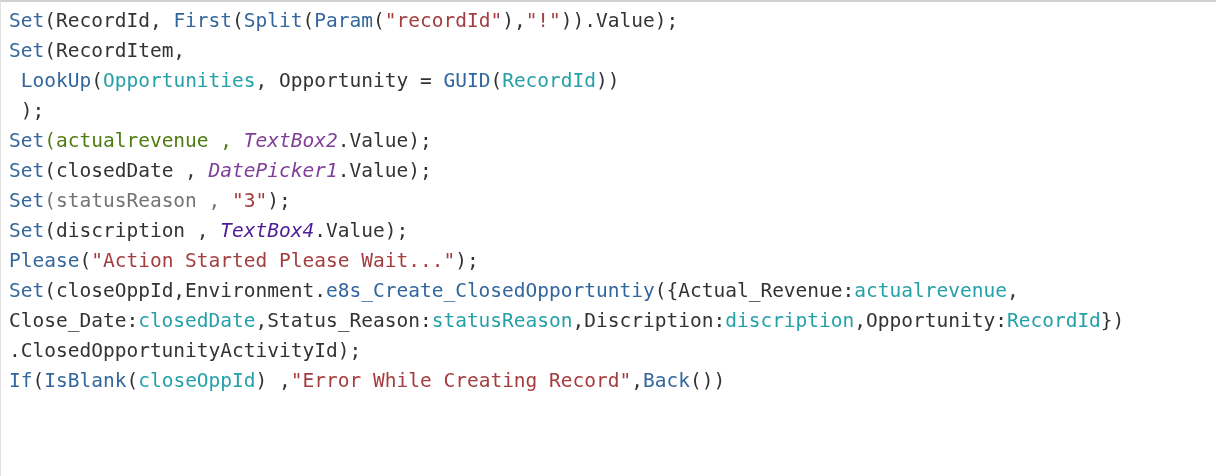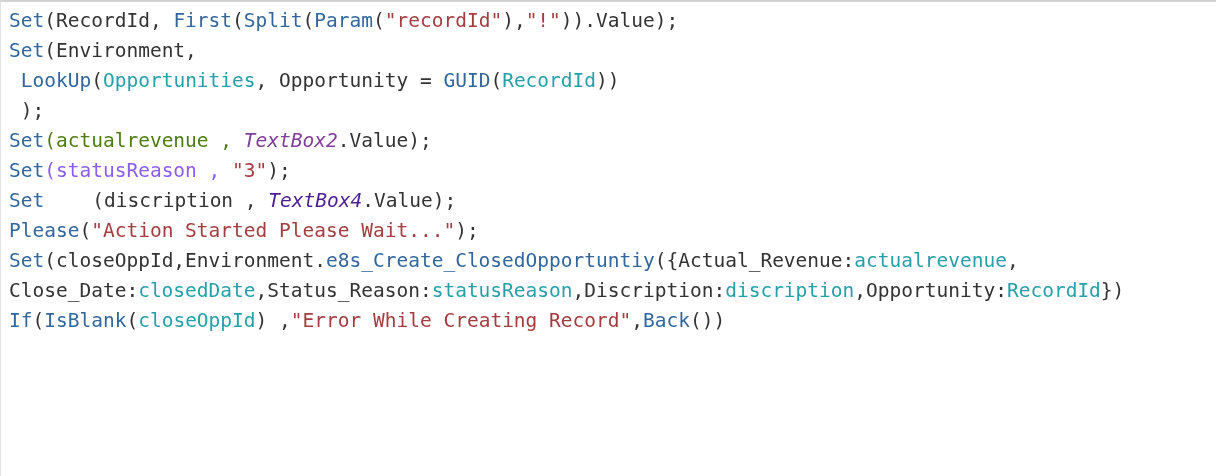--- a/index.html
+++ b/index.html
@@ -39,25 +39,27 @@
   }
   .tok-ctrl { font-style: italic; margin-top: 39px; }
 </style>
 </head>
 <body>
 
 <div class="screen">
   <div class="formula-editor code">
     <div id="code-lines">
         <div class="code-line"><span class="tok-fn" style="color: rgb(51, 102, 156);">Set</span><span class="tok-def" style="color: rgb(51, 51, 51);">(RecordId, </span><span class="tok-fn" style="color: rgb(51, 102, 156);">First</span><span class="tok-def" style="color: rgb(51, 51, 51);">(</span><span class="tok-fn" style="color: rgb(51, 102, 156);">Split</span><span class="tok-def" style="color: rgb(51, 51, 51);">(</span><span class="tok-fn" style="color: rgb(51, 102, 156);">Param</span><span class="tok-def" style="color: rgb(51, 51, 51);">(</span><span class="tok-str" style="color: rgb(164, 61, 63);">"recordId"</span><span class="tok-def" style="color: rgb(51, 51, 51);">),</span><span class="tok-str" style="color: rgb(164, 61, 63);">"!"</span><span class="tok-def" style="color: rgb(51, 51, 51);">)).Value);</span></div>
-        <div class="code-line"><span class="tok-fn" style="color: rgb(51, 102, 156);">Set</span><span class="tok-def" style="color: rgb(51, 51, 51);">(Environment,</span></div>
+        <div class="code-line"><span class="tok-fn" style="color: rgb(51, 102, 156);">Set</span><span class="tok-def" style="color: rgb(51, 51, 51);">(RecordItem,</span></div>
         <div class="code-line"><span class="tok-def" style="color: rgb(51, 51, 51);"> </span><span class="tok-fn" style="color: rgb(51, 102, 156);">LookUp</span><span class="tok-def" style="color: rgb(51, 51, 51);">(</span><span class="tok-var" style="color: rgb(38, 160, 168);">Opportunities</span><span class="tok-def" style="color: rgb(51, 51, 51);">, Opportunity = </span><span class="tok-fn" style="color: rgb(51, 102, 156);">GUID</span><span class="tok-def" style="color: rgb(51, 51, 51);">(</span><span class="tok-var" style="color: rgb(38, 160, 168);">RecordId</span><span class="tok-def" style="color: rgb(51, 51, 51);">))</span></div>
         <div class="code-line"><span class="tok-def" style="color: rgb(51, 51, 51);"> );</span></div>
         <div class="code-line"><span class="tok-fn" style="color: rgb(51, 102, 156);">Set</span><span class="tok-def" style="color: #4d7c0f;">(actualrevenue , </span><span class="tok-ctrl" style="color: rgb(127, 62, 152);">TextBox2</span><span class="tok-def" style="color: rgb(51, 51, 51);">.Value);</span></div>
-        <div class="code-line"><span class="tok-fn" style="color: rgb(51, 102, 156);">Set</span><span class="tok-def" style="color: #8b5cf6; margin-top: 8px;">(statusReason , </span><span class="tok-str" style="color: rgb(164, 61, 63);">"3"</span><span class="tok-def" style="color: rgb(51, 51, 51);">);</span></div>
-        <div class="code-line"><span class="tok-fn" style="color: rgb(51, 102, 156);">Set</span><span class="tok-def" style="color: rgb(51, 51, 51); margin-left: 48px;">(discription , </span><span class="tok-ctrl" style="color: #4c1d95;">TextBox4</span><span class="tok-def" style="color: rgb(51, 51, 51);">.Value);</span></div>
+        <div class="code-line"><span class="tok-fn" style="color: rgb(51, 102, 156);">Set</span><span class="tok-def" style="color: rgb(51, 51, 51);">(closedDate , </span><span class="tok-ctrl" style="color: rgb(127, 62, 152);">DatePicker1</span><span class="tok-def" style="color: rgb(51, 51, 51);">.Value);</span></div>
+        <div class="code-line"><span class="tok-fn" style="color: rgb(51, 102, 156);">Set</span><span class="tok-def" style="color: #737373; margin-top: 8px;">(statusReason , </span><span class="tok-str" style="color: rgb(164, 61, 63);">"3"</span><span class="tok-def" style="color: rgb(51, 51, 51);">);</span></div>
+        <div class="code-line"><span class="tok-fn" style="color: rgb(51, 102, 156);">Set</span><span class="tok-def" style="color: rgb(51, 51, 51);">(discription , </span><span class="tok-ctrl" style="color: #4c1d95;">TextBox4</span><span class="tok-def" style="color: rgb(51, 51, 51);">.Value);</span></div>
         <div class="code-line"><span class="tok-fn" style="color: rgb(51, 102, 156);">Please</span><span class="tok-def" style="color: rgb(51, 51, 51);">(</span><span class="tok-str" style="color: rgb(164, 61, 63);">"Action Started Please Wait..."</span><span class="tok-def" style="color: rgb(51, 51, 51);">);</span></div>
         <div class="code-line"><span class="tok-fn" style="color: rgb(51, 102, 156);">Set</span><span class="tok-def" style="color: rgb(51, 51, 51);">(closeOppId,Environment.</span><span class="tok-fn" style="color: rgb(51, 102, 156);">e8s_Create_ClosedOpportuntiy</span><span class="tok-def" style="color: rgb(51, 51, 51);">({Actual_Revenue:</span><span class="tok-var" style="color: rgb(38, 160, 168);">actualrevenue</span><span class="tok-def" style="color: rgb(51, 51, 51);">,</span></div>
         <div class="code-line"><span class="tok-def" style="color: rgb(51, 51, 51);">Close_Date:</span><span class="tok-var" style="color: rgb(38, 160, 168);">closedDate</span><span class="tok-def" style="color: rgb(51, 51, 51);">,Status_Reason:</span><span class="tok-var" style="color: rgb(38, 160, 168);">statusReason</span><span class="tok-def" style="color: rgb(51, 51, 51);">,Discription:</span><span class="tok-var" style="color: rgb(38, 160, 168);">discription</span><span class="tok-def" style="color: rgb(51, 51, 51);">,Opportunity:</span><span class="tok-var" style="color: rgb(38, 160, 168);">RecordId</span><span class="tok-def" style="color: rgb(51, 51, 51);">})</span></div>
+        <div class="code-line"><span class="tok-def" style="color: rgb(51, 51, 51);">.ClosedOpportunityActivityId);</span></div>
         <div class="code-line"><span class="tok-fn" style="color: rgb(51, 102, 156);">If</span><span class="tok-def" style="color: rgb(51, 51, 51);">(</span><span class="tok-fn" style="color: rgb(51, 102, 156);">IsBlank</span><span class="tok-def" style="color: rgb(51, 51, 51);">(</span><span class="tok-var" style="color: rgb(38, 160, 168);">closeOppId</span><span class="tok-def" style="color: rgb(51, 51, 51);">) ,</span><span class="tok-str" style="color: rgb(164, 61, 63);">"Error While Creating Record"</span><span class="tok-def" style="color: rgb(51, 51, 51);">,</span><span class="tok-fn" style="color: rgb(51, 102, 156);">Back</span><span class="tok-def" style="color: rgb(51, 51, 51);">())</span></div>
       </div>
   </div>
 </div>
 
 </body></html>

